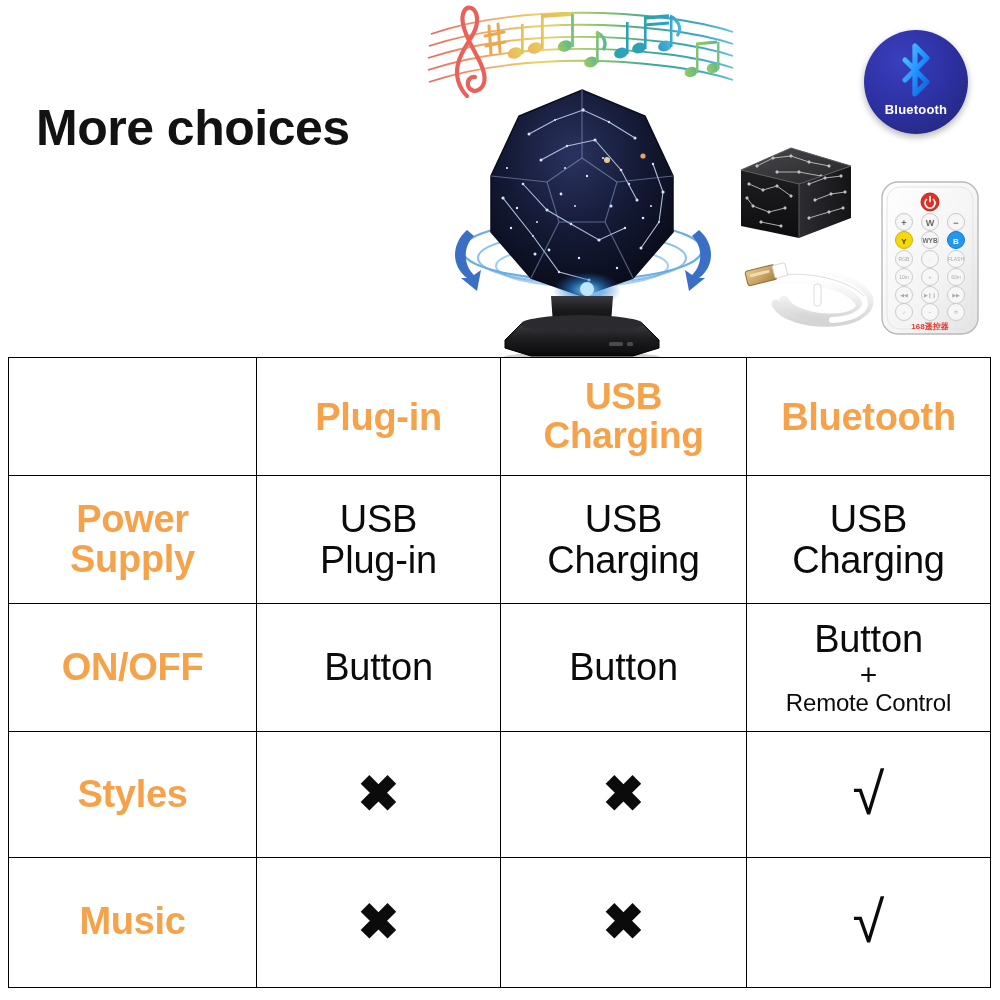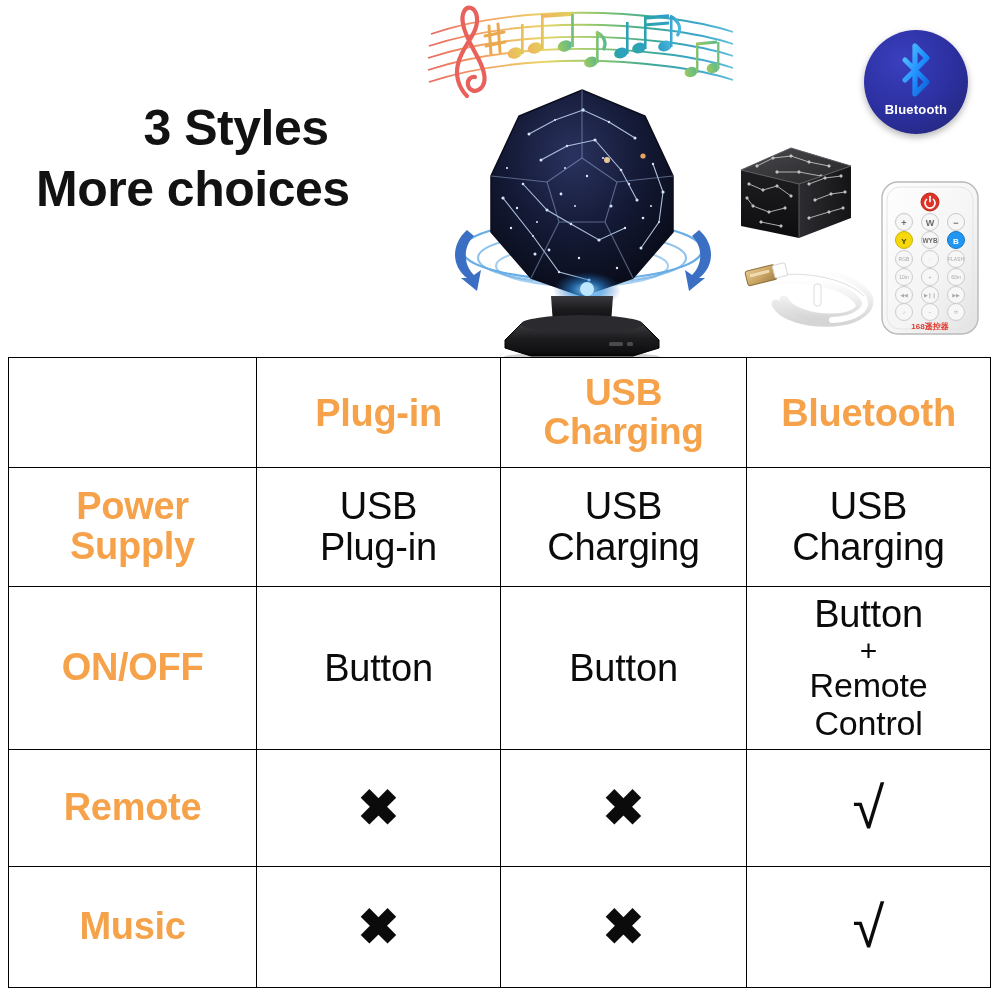--- a/index.html
+++ b/index.html
@@ -161,21 +161,21 @@
 
   .cell-text {
     color: #0b0b0b;
     font-size: 38px;
     line-height: 1.08;
     font-weight: normal;
     letter-spacing: -0.2px;
   }
   .cell-text .small {
     display: block;
-    font-size: 34px;
+    font-size: 24px;
     line-height: 1.12;
   }
   .cell-text .plus {
     display: block;
     font-size: 30px;
     line-height: 1.0;
   }
 
   .mark {
     color: #0b0b0b;
@@ -187,21 +187,20 @@
   .mark-cross { font-size: 50px; }
 
   .nowrap { white-space: nowrap; }
 </style>
 </head>
 <body>
 
 <div class="hero">
 
   <div class="headline">
-    <span class="l1">3 Styles</span>
     <span class="l2">More choices</span>
   </div>
 
   <div class="music-staff">
     <svg width="310" height="115" viewBox="0 0 310 115">
       <defs>
         <linearGradient id="staffGrad" x1="0" y1="0" x2="1" y2="0">
           <stop offset="0%" stop-color="#e8615a"></stop>
           <stop offset="20%" stop-color="#f2a35c"></stop>
           <stop offset="38%" stop-color="#e9d45e"></stop>
@@ -685,21 +684,21 @@
           <span>Button</span>
           <span class="plus">+</span>
           <span class="small">Remote Control</span>
         </div>
       </td>
     </tr>
 
 
     <tr class="r-tim">
       <td>
-        <div class="row-label nowrap">Remote</div>
+        <div class="row-label nowrap">Styles</div>
       </td>
       <td>
         <span class="mark mark-cross">✖</span>
       </td>
       <td>
         <span class="mark mark-cross">✖</span>
       </td>
       <td>
         <span class="mark mark-check">√</span>
       </td>

